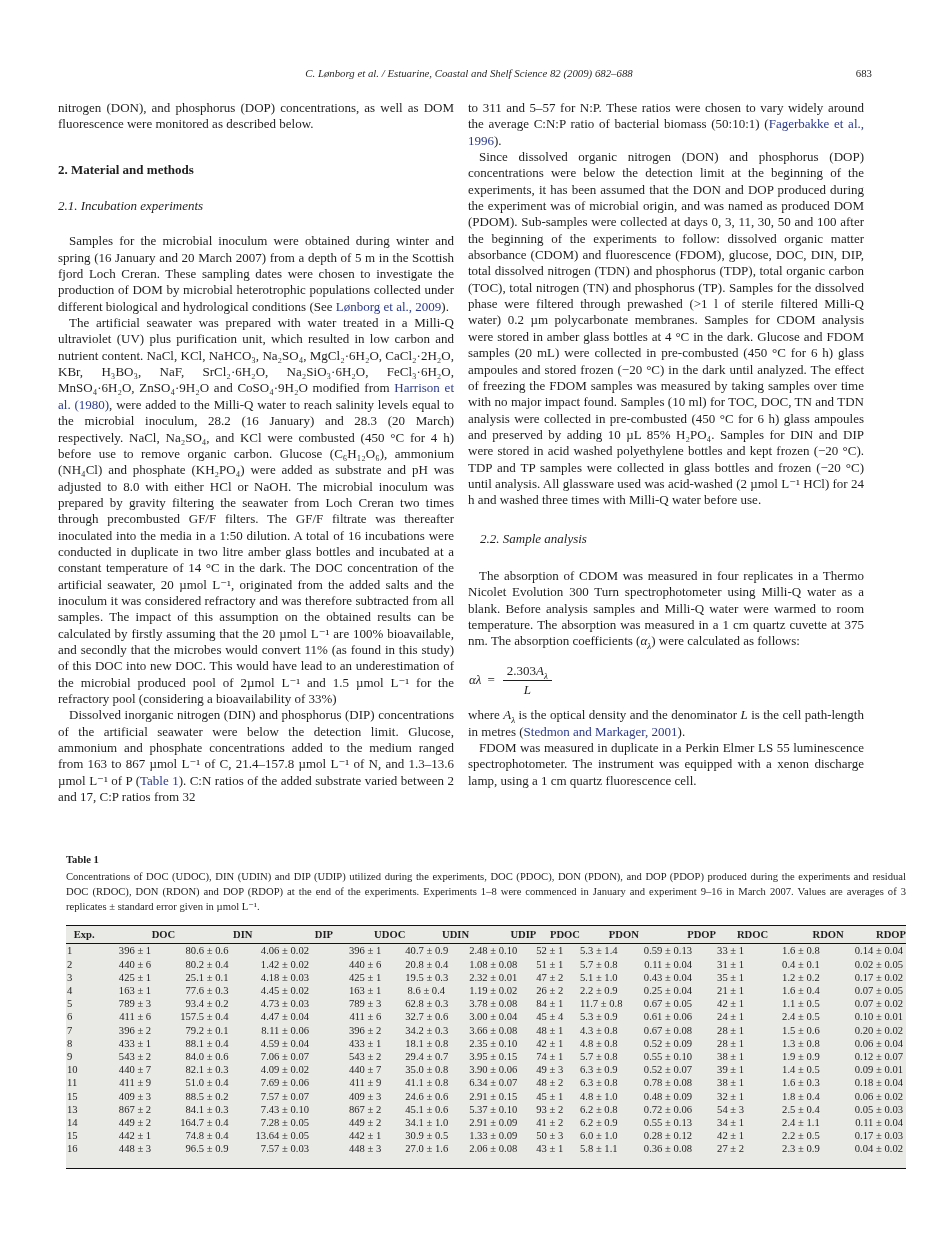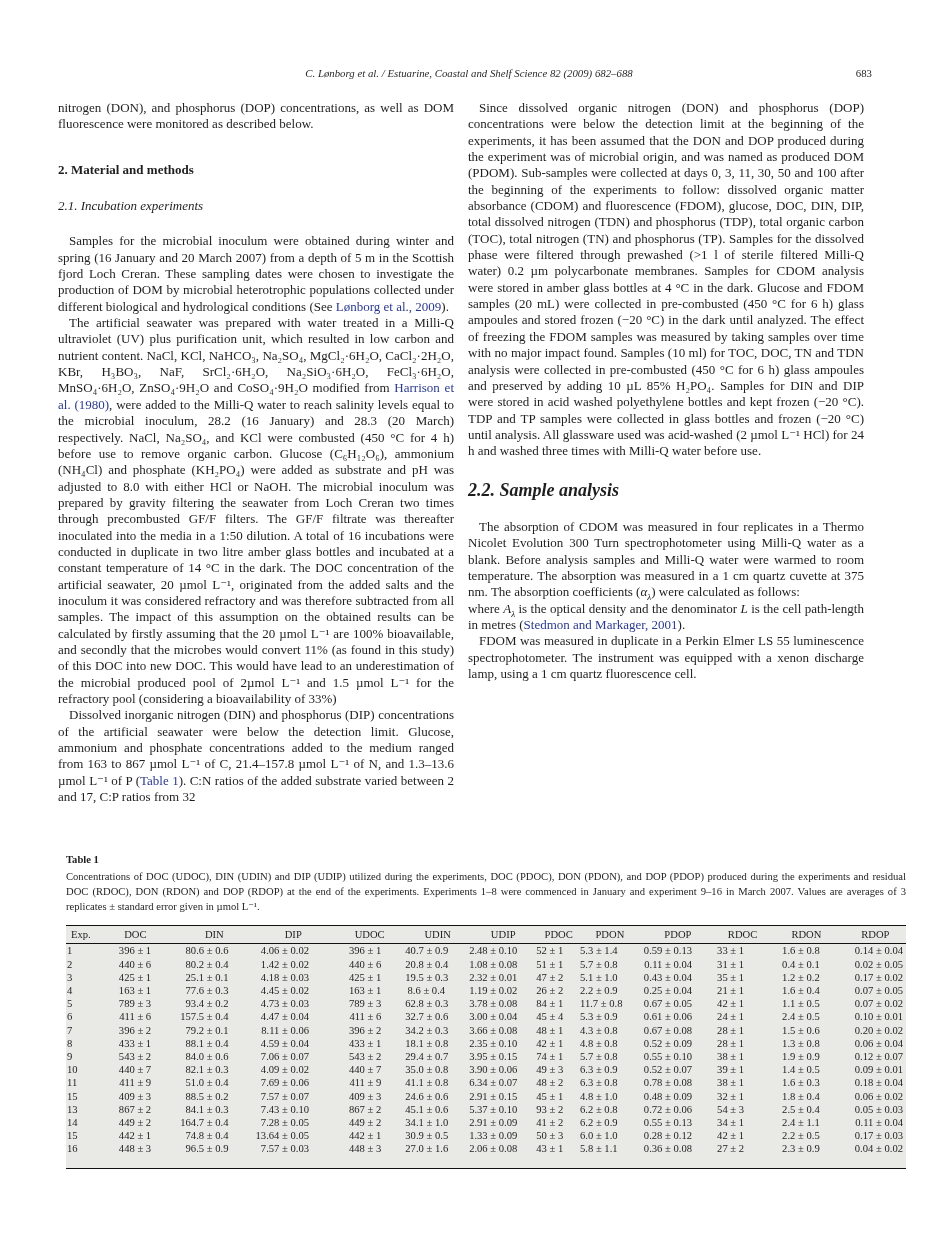--- a/index.html
+++ b/index.html
@@ -15,40 +15,40 @@
   .rh-center{display:block;text-align:center;font-style:italic;color:#2a2a2a;}
   .rh-page{position:absolute;right:0;top:0;font-style:normal;color:#1e1e1e;}
 
   
   .columns{position:absolute;top:100px;left:58px;width:806px;display:flex;gap:14px;}
   .col{width:396px;font-size:13px;line-height:16.35px;text-align:justify;hyphens:auto;}
   .col p{margin:0;}
   .col p.indent{text-indent:11px;}
   h2.sec{font-size:13px;font-weight:bold;margin:29px 0 20px 0;text-align:left;}
   h3.subsec{font-size:13px;font-weight:normal;font-style:italic;margin:0 0 19px 0;text-align:left;}
-  h3.subsec2{font-size:18px;font-weight:bold;font-style:italic;margin:22px 0 21px 0;text-align:left;}
+  h3.subsec2{font-size:13px;font-weight:normal;font-style:italic;margin:22px 0 21px 12px;text-align:left;}
   .it{font-style:italic;}
   .ref{color:#2b3a8c;}
   sub{font-size:9px;line-height:0;}
 
   
   .equation{margin:13px 0 9px 1px;display:flex;align-items:center;text-align:left;}
   .eq-lhs{font-style:italic;margin-right:6px;}
   .eq-sign{margin-right:8px;}
   .frac{display:inline-block;text-align:center;vertical-align:middle;}
   .frac .num{display:block;padding:0 4px 1px 4px;}
   .frac .den{display:block;border-top:1px solid #1e1e1e;padding:1px 4px 0 4px;}
 
   
   .table-block{position:absolute;top:854px;left:66px;width:840px;}
   .table-label{font-size:10.6px;font-weight:bold;margin:0 0 5px 0;}
   .table-caption{font-size:10.6px;line-height:14.8px;text-align:justify;margin:0 0 11px 0;}
   table.grid{width:100%;border-collapse:collapse;table-layout:fixed;background:#e9e9e6;font-size:10.6px;}
   table.grid th{
-    font-weight:normal;text-align:center;padding:3px 0 3px 1px;
+    font-weight:bold;text-align:right;padding:3px 0 3px 1px;
     border-top:1.4px solid #111;border-bottom:1px solid #111;white-space:nowrap;
   }
   table.grid td{
     text-align:right;padding:0 24px 0 0;line-height:13.2px;white-space:nowrap;
   }
   table.grid td:first-child{text-align:left;padding:0 0 0 1px;}
   table.grid td:last-child{padding-right:3px;}
   table.grid tbody tr:last-child td{border-bottom:1px solid #111;padding-bottom:12px;}
   
   col.c0{width:3.4%} col.c1{width:9.6%} col.c2{width:9.2%} col.c3{width:9.6%}
@@ -71,23 +71,32 @@
     <div class="col">
       <p><span>nitrogen (DON), and phosphorus (DOP) concentrations, as well as DOM fluorescence were monitored as described below.</span></p>
       <h2 class="sec">2. Material and methods</h2>
       <h3 class="subsec">2.1. Incubation experiments</h3>
       <p class="indent"><span>Samples for the microbial inoculum were obtained during winter and spring (16 January and 20 March 2007) from a depth of 5 m in the Scottish fjord Loch Creran. These sampling dates were chosen to investigate the production of DOM by microbial heterotrophic populations collected under different biological and hydrological conditions (See </span><span class="ref">Lønborg et al., 2009</span><span>).</span></p>
       <p class="indent"><span>The artificial seawater was prepared with water treated in a Milli-Q ultraviolet (UV) plus purification unit, which resulted in low carbon and nutrient content. NaCl, KCl, NaHCO₃, Na₂SO₄, MgCl₂·6H₂O, CaCl₂·2H₂O, KBr, H₃BO₃, NaF, SrCl₂·6H₂O, Na₂SiO₃·6H₂O, FeCl₃·6H₂O, MnSO₄·6H₂O, ZnSO₄·9H₂O and CoSO₄·9H₂O modified from </span><span class="ref">Harrison et al. (1980)</span><span>, were added to the Milli-Q water to reach salinity levels equal to the microbial inoculum, 28.2 (16 January) and 28.3 (20 March) respectively. NaCl, Na₂SO₄, and KCl were combusted (450 °C for 4 h) before use to remove organic carbon. Glucose (C₆H₁₂O₆), ammonium (NH₄Cl) and phosphate (KH₂PO₄) were added as substrate and pH was adjusted to 8.0 with either HCl or NaOH. The microbial inoculum was prepared by gravity filtering the seawater from Loch Creran two times through precombusted GF/F filters. The GF/F filtrate was thereafter inoculated into the media in a 1:50 dilution. A total of 16 incubations were conducted in duplicate in two litre amber glass bottles and incubated at a constant temperature of 14 °C in the dark. The DOC concentration of the artificial seawater, 20 µmol L⁻¹, originated from the added salts and the inoculum it was considered refractory and was therefore subtracted from all samples. The impact of this assumption on the obtained results can be calculated by firstly assuming that the 20 µmol L⁻¹ are 100% bioavailable, and secondly that the microbes would convert 11% (as found in this study) of this DOC into new DOC. This would have lead to an underestimation of the microbial produced pool of 2µmol L⁻¹ and 1.5 µmol L⁻¹ for the refractory pool (considering a bioavailability of 33%)</span></p>
       <p class="indent"><span>Dissolved inorganic nitrogen (DIN) and phosphorus (DIP) concentrations of the artificial seawater were below the detection limit. Glucose, ammonium and phosphate concentrations added to the medium ranged from 163 to 867 µmol L⁻¹ of C, 21.4–157.8 µmol L⁻¹ of N, and 1.3–13.6 µmol L⁻¹ of P (</span><span class="ref">Table 1</span><span>). C:N ratios of the added substrate varied between 2 and 17, C:P ratios from 32</span></p>
     </div>
 
     <div class="col">
+      <p><span>to 311 and 5–57 for N:P. These ratios were chosen to vary widely around the average C:N:P ratio of bacterial biomass (50:10:1) (</span><span class="ref">Fagerbakke et al., 1996</span><span>).</span></p>
       <p class="indent">Since dissolved organic nitrogen (DON) and phosphorus (DOP) concentrations were below the detection limit at the beginning of the experiments, it has been assumed that the DON and DOP produced during the experiment was of microbial origin, and was named as produced DOM (PDOM). Sub-samples were collected at days 0, 3, 11, 30, 50 and 100 after the beginning of the experiments to follow: dissolved organic matter absorbance (CDOM) and fluorescence (FDOM), glucose, DOC, DIN, DIP, total dissolved nitrogen (TDN) and phosphorus (TDP), total organic carbon (TOC), total nitrogen (TN) and phosphorus (TP). Samples for the dissolved phase were filtered through prewashed (&gt;1 l of sterile filtered Milli-Q water) 0.2 µm polycarbonate membranes. Samples for CDOM analysis were stored in amber glass bottles at 4 °C in the dark. Glucose and FDOM samples (20 mL) were collected in pre-combusted (450 °C for 6 h) glass ampoules and stored frozen (−20 °C) in the dark until analyzed. The effect of freezing the FDOM samples was measured by taking samples over time with no major impact found. Samples (10 ml) for TOC, DOC, TN and TDN analysis were collected in pre-combusted (450 °C for 6 h) glass ampoules and preserved by adding 10 µL 85% H₂PO₄. Samples for DIN and DIP were stored in acid washed polyethylene bottles and kept frozen (−20 °C). TDP and TP samples were collected in glass bottles and frozen (−20 °C) until analysis. All glassware used was acid-washed (2 µmol L⁻¹ HCl) for 24 h and washed three times with Milli-Q water before use.</p>
       <h3 class="subsec2">2.2. Sample analysis</h3>
       <p class="indent"><span>The absorption of CDOM was measured in four replicates in a Thermo Nicolet Evolution 300 Turn spectrophotometer using Milli-Q water as a blank. Before analysis samples and Milli-Q water were warmed to room temperature. The absorption was measured in a 1 cm quartz cuvette at 375 nm. The absorption coefficients (</span><span class="it">α</span><sub class="it">λ</sub><span>) were calculated as follows:</span></p>
+      <div class="equation">
+        <span class="eq-lhs"><span class="it">α</span><span class="it">λ</span></span>
+        <span class="eq-sign">=</span>
+        <span class="frac">
+          <span class="num"><span>2.303</span><span class="it">A</span><sub class="it">λ</sub></span>
+          <span class="den"><span class="it">L</span></span>
+        </span>
+      </div>
       <p><span>where </span><span class="it">A</span><sub class="it">λ</sub><span> is the optical density and the denominator </span><span class="it">L</span><span> is the cell path-length in metres (</span><span class="ref">Stedmon and Markager, 2001</span><span>).</span></p>
       <p class="indent">FDOM was measured in duplicate in a Perkin Elmer LS 55 luminescence spectrophotometer. The instrument was equipped with a xenon discharge lamp, using a 1 cm quartz fluorescence cell.</p>
     </div>
 
   </div>
 
   <div class="table-block">
     <p class="table-label">Table 1</p>
     <p class="table-caption">Concentrations of DOC (UDOC), DIN (UDIN) and DIP (UDIP) utilized during the experiments, DOC (PDOC), DON (PDON), and DOP (PDOP) produced during the experiments and residual DOC (RDOC), DON (RDON) and DOP (RDOP) at the end of the experiments. Experiments 1–8 were commenced in January and experiment 9–16 in March 2007. Values are averages of 3 replicates ± standard error given in µmol L⁻¹.</p>
     <table class="grid">

